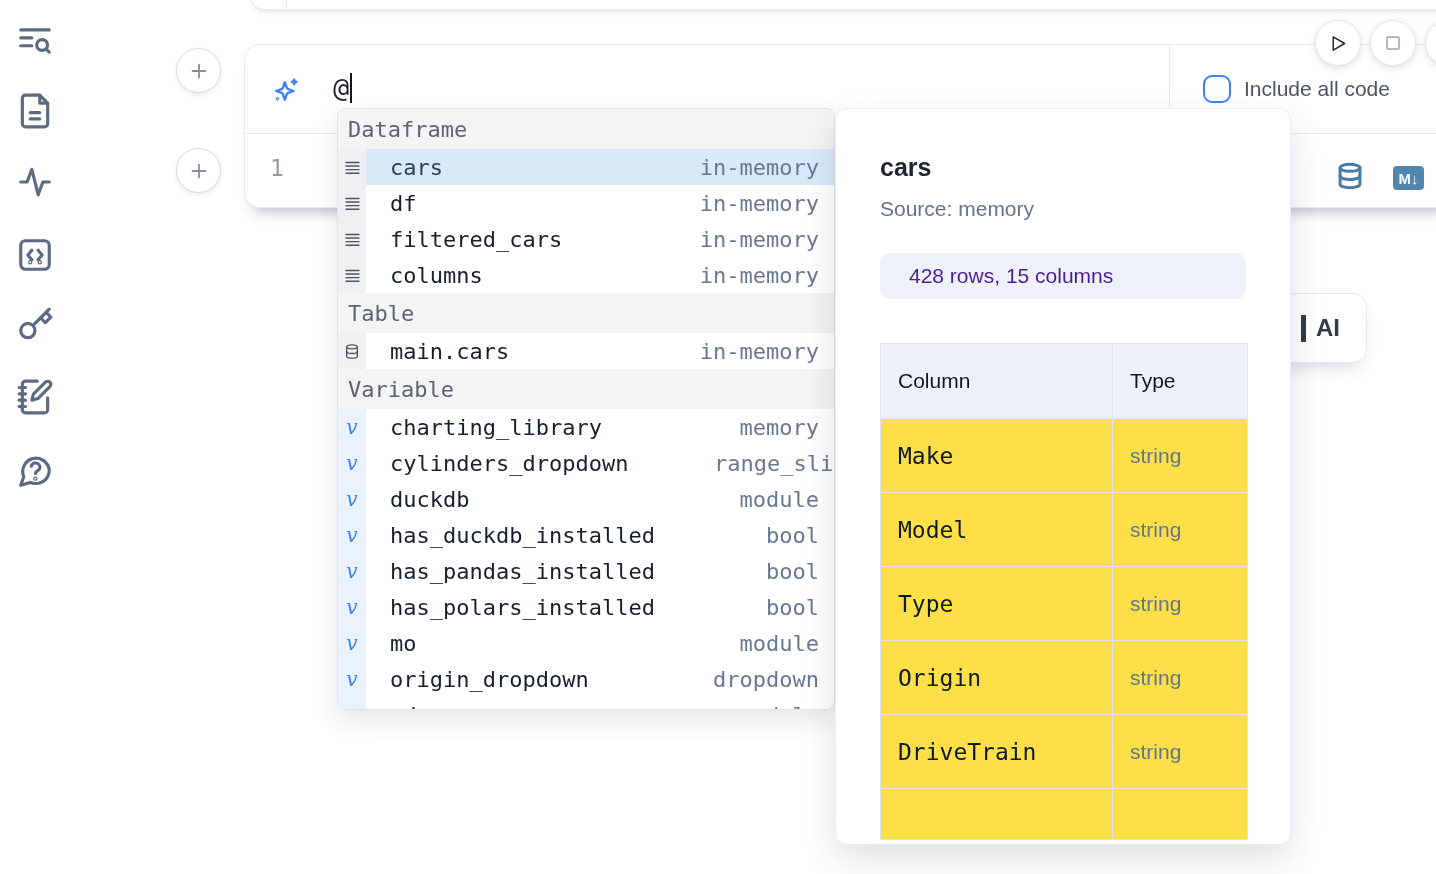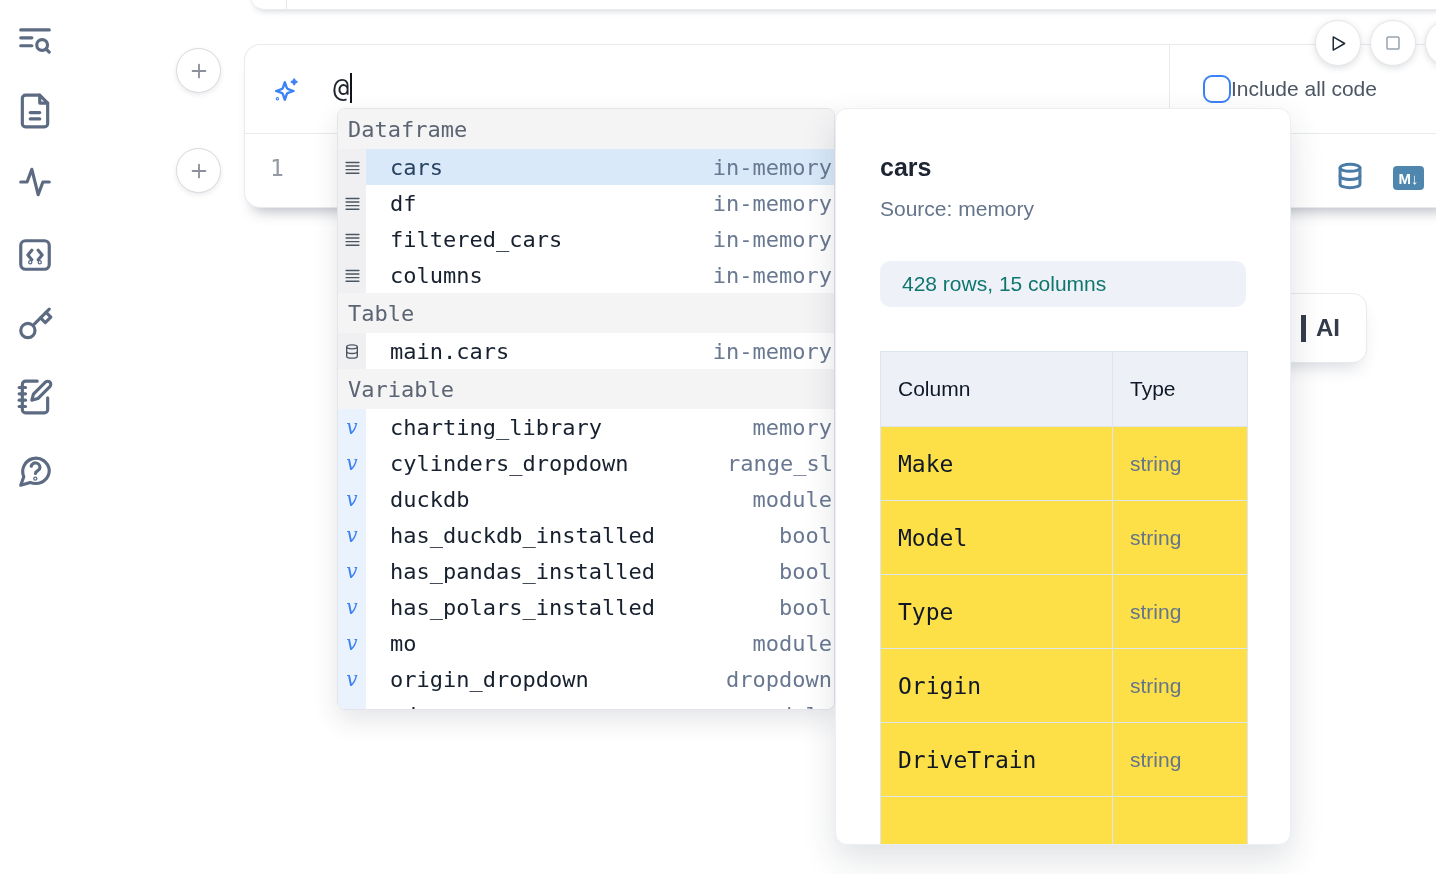--- a/index.html
+++ b/index.html
@@ -23,21 +23,21 @@
     border-radius:16px 0 0 16px;
     box-shadow:0 12px 14px -9px rgba(90,100,120,.45); }
   .prompt-row { position:absolute; left:0; top:0; width:100%; height:89px;
     border-bottom:1px solid #e9eaee; }
   .sparkle { position:absolute; left:27px; top:32px; width:28px; height:28px; color:#3b82f6; }
   .prompt-text { position:absolute; left:88px; top:27px; font-family:"DejaVu Sans Mono",monospace;
     font-size:27px; color:#1f2430; }
   .caret { display:inline-block; width:2px; height:30px; background:#101418;
     vertical-align:-6px; margin-left:1px; }
   .prompt-vdiv { position:absolute; left:924px; top:0; width:1px; height:88px; background:#e9eaee; }
-  .include-wrap { position:absolute; left:958px; top:30px; display:flex; align-items:center; }
+  .include-wrap { position:absolute; left:958px; top:30px; display:flex; align-items:center; gap:13px; }
   .checkbox { width:28px; height:28px; border:2px solid #3b82f6; border-radius:9px; background:#fff; cursor:pointer; }
   .include-label { font-size:21px; color:#4b5563; }
   .code-row { position:absolute; left:0; top:90px; width:100%; height:73px; }
   .line-no { position:absolute; left:25px; top:20px; font-family:"DejaVu Sans Mono",monospace;
     font-size:23px; color:#949aa5; }
   .db-ic { position:absolute; left:1091px; top:27px; width:28px; height:30px; color:#4a7ca8; cursor:pointer; }
   .md-badge { position:absolute; left:1148px; top:31px; width:31px; height:24px; background:#4f86ad;
     border-radius:4px; color:#fff; font-weight:bold; font-size:15px; display:flex;
     align-items:center; justify-content:center; letter-spacing:0; cursor:pointer; }
 
@@ -52,40 +52,40 @@
     box-shadow:0 10px 26px rgba(30,40,60,.12); z-index:5;
     font-family:"DejaVu Sans Mono",monospace; font-size:22px; }
   .ac-head { height:40px; display:flex; align-items:center; padding-left:10px;
     background:#f4f4f5; color:#5b6472; }
   .ac-row { display:flex; align-items:center; height:36px; background:#fff; cursor:pointer; }
   .ac-ic { width:28px; align-self:stretch; flex:none; display:flex; align-items:center;
     justify-content:center; background:#f0f0f2; color:#4b5563; }
   .ac-row.var .ac-ic { background:#e9f2fd; }
   .v-glyph { font-family:"DejaVu Serif",serif; font-style:italic; font-size:20px; color:#3b82f6; }
   .ac-name { margin-left:24px; color:#16202e; white-space:pre; }
-  .ac-type { margin-left:auto; padding-right:2px; color:#697891; white-space:pre; }
+  .ac-type { margin-left:auto; padding-right:15px; color:#697891; white-space:pre; }
   .ac-row.sel { background:#d9e9f9; }
   .ac-row.sel .ac-name { color:#27415f; }
   .ac-type.clip { margin-right:-54px; }
 
   
   .ai-btn { position:absolute; left:1240px; top:293px; width:127px; height:70px; background:#fff;
     border:1px solid #e9eaee; border-radius:14px; box-shadow:0 10px 18px -8px rgba(60,70,95,.25);
     z-index:4; display:flex; align-items:center; cursor:pointer; }
   .ai-btn .clipped { width:5px; height:27px; background:#343c4c; margin-left:60px; }
   .ai-btn .ai-label { font-weight:bold; font-size:24px; color:#343c4c; margin-left:10px; }
 
   
   .card { position:absolute; left:835px; top:108px; width:456px; height:737px; background:#fff;
     border:1px solid #eceef2; border-radius:12px; z-index:6;
     box-shadow:0 14px 34px rgba(30,41,59,.14); padding:0 44px; overflow:hidden; }
   .card-title { margin-top:44px; font-size:25px; font-weight:bold; color:#1e2532; }
   .card-source { margin-top:15px; font-size:21px; color:#64748b; }
-  .shape-badge { margin-top:40px; height:46px; background:#eef2f8; border-radius:10px;
-    display:flex; align-items:center; padding-left:22px; font-size:21px; color:#0f766e; }
+  .shape-badge { margin-top:32px; height:46px; background:#eef2f8; border-radius:10px;
+    display:flex; align-items:center; padding-left:29px; font-size:21px; color:#4c1d95; }
   .col-table { margin-top:44px; width:368px; height:497px; overflow:hidden;
     border:1px solid #dfe5ec; }
   .ct-row { display:flex; height:74px; }
   .ct-row + .ct-row { border-top:1px solid #dfe5ec; }
   .ct-c1 { width:232px; display:flex; align-items:center; padding-left:17px;
     border-right:1px solid #dfe5ec; }
   .ct-c2 { flex:1; display:flex; align-items:center; padding-left:17px; }
   .ct-head { background:#edf1f7; }
   .ct-head .ct-c1, .ct-head .ct-c2 { font-size:21px; color:#101828; }
   .ct-body { background:#fde047; }

